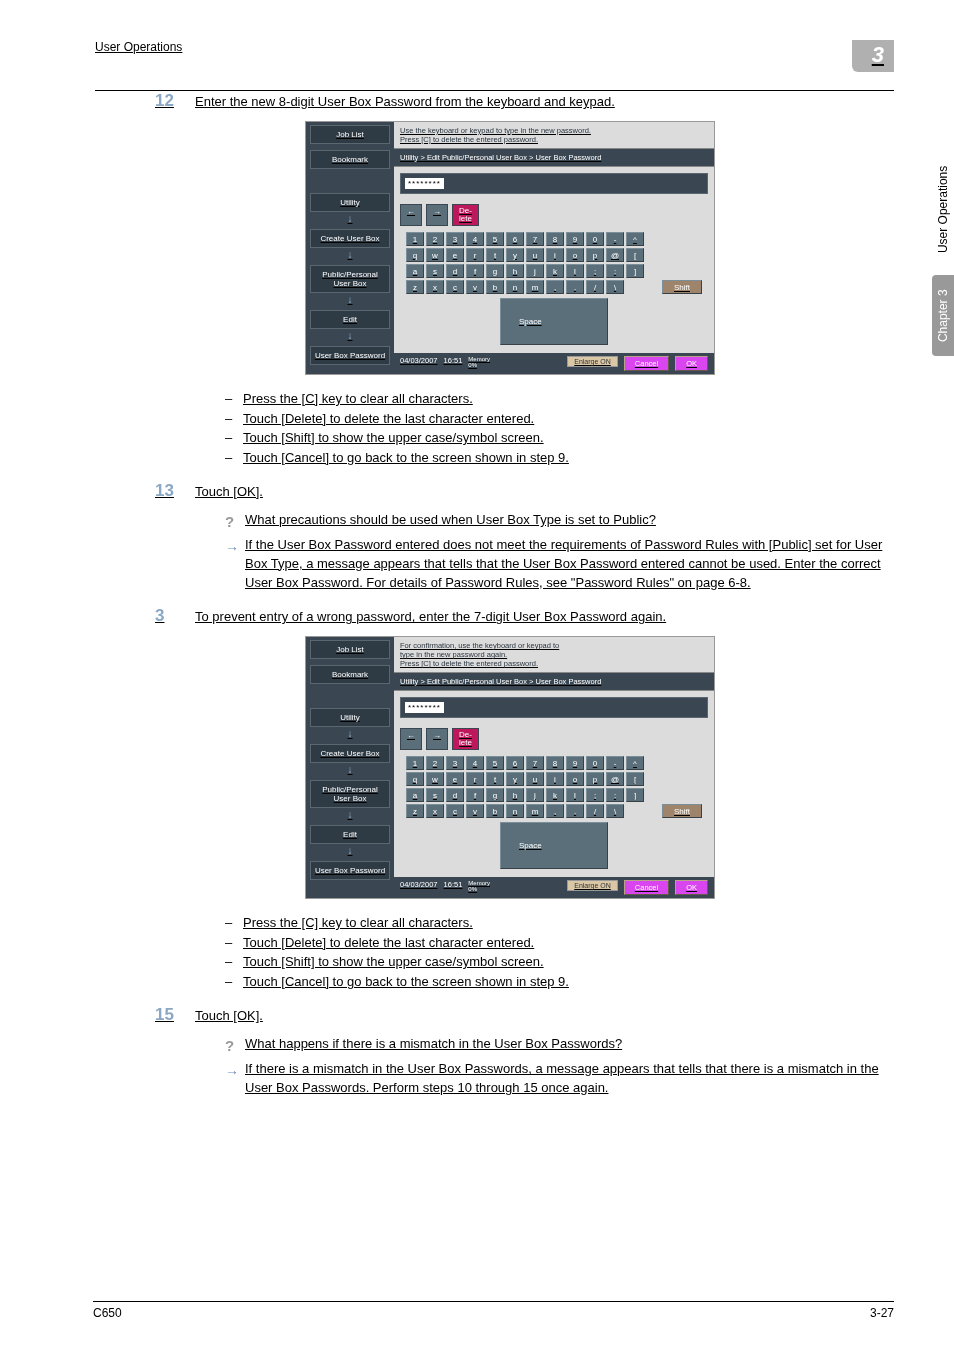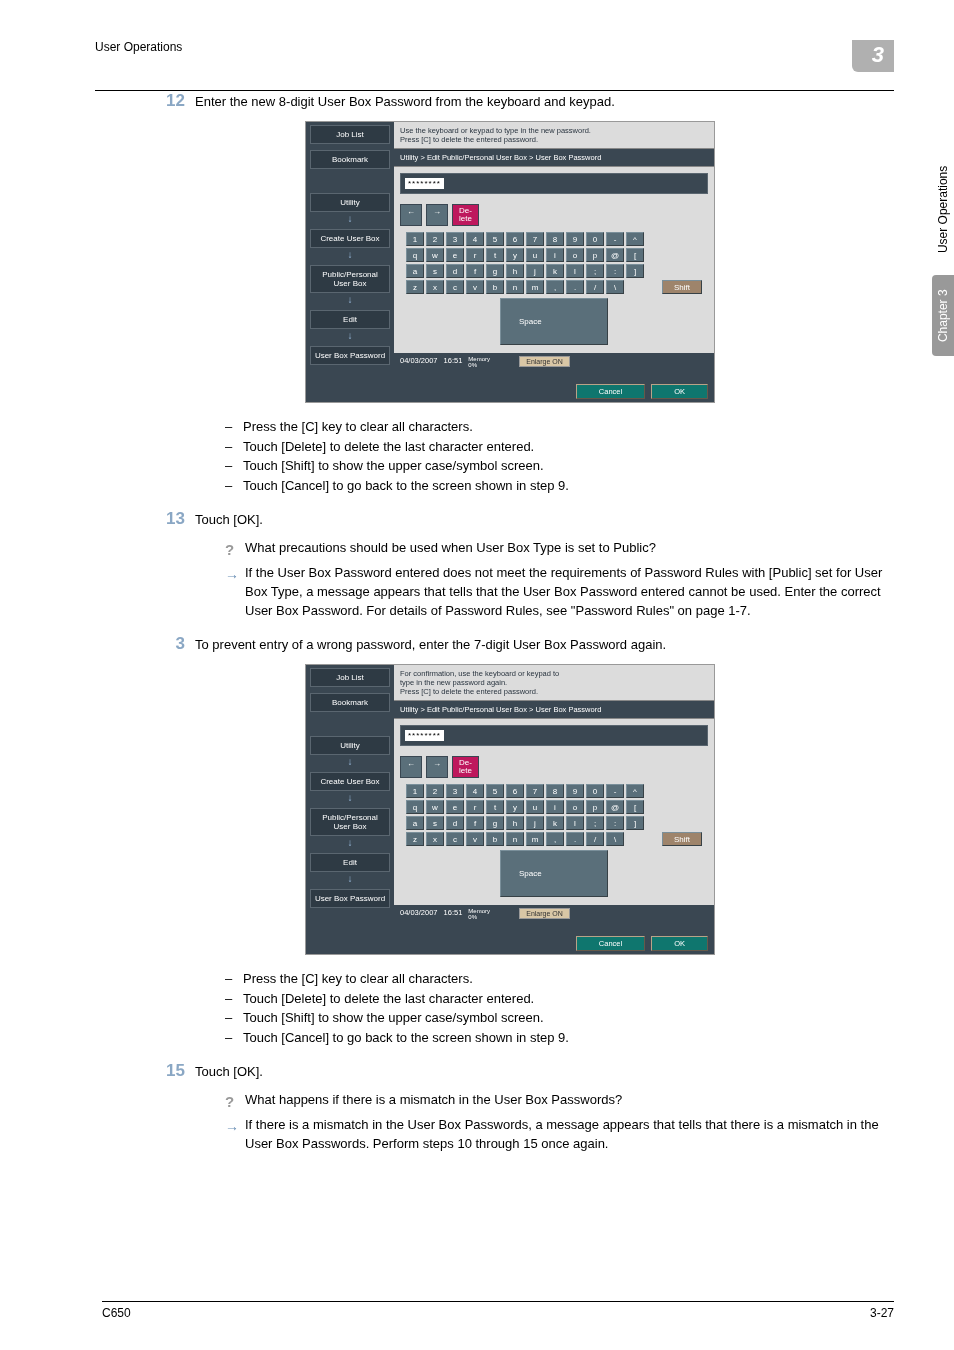--- a/index.html
+++ b/index.html
@@ -9,20 +9,21 @@
     color: #000;
     background: #fff;
     width: 954px;
     height: 1350px;
     position: relative;
   }
   .page {
     padding: 40px 60px 30px 95px;
     position: relative;
     height: 100%;
+    text-decoration: underline;
   }
   .header {
     display: flex;
     justify-content: space-between;
     align-items: flex-start;
     margin-bottom: 18px;
   }
   .header-left { font-size: 12px; }
   .header-right {
     background: #b0b0b0;
@@ -57,21 +58,20 @@
     display: flex;
     align-items: flex-start;
     gap: 10px;
     margin-bottom: 10px;
   }
   .step-num {
     color: #8aa7c4;
     font-size: 17px;
     font-weight: bold;
     min-width: 30px;
-    text-align: right;
     margin-left: -40px;
   }
   .step-text { flex: 1; padding-top: 3px; }
   .bullets { margin: 8px 0 14px 30px; }
   .bullets li {
     list-style: none;
     position: relative;
     padding-left: 18px;
     line-height: 1.5;
   }
@@ -145,29 +145,29 @@
   }
   .kb-row .shift { width: 40px; margin-left: auto; margin-right:6px; background:#9e846b;}
   .kb-space { margin: 4px auto 0; width: 108px; text-align: left;
     background: #5a6f7a; border:1px outset #7a8f9a; padding:18px; font-size:8px; color:#fff;}
   .ss-footer {
     display: flex; align-items: flex-start; gap: 6px;
     background: #3a4752; color:#fff; padding: 3px 6px; font-size: 7.5px;
   }
   .ss-footer .grow { flex: 1; }
   .ss-footer .btn-f {
-    background: #0f766e; border: 1px outset #b9a388;
-    padding: 2px 22px; color:#fff;margin-top:28px;
+    background: #d946ef; border: 1px outset #b9a388;
+    padding: 2px 10px; color:#fff;
   }
   .ss-footer .btn-e {
     background: #d9c7a6; border: 1px solid #999; color:#333;
     padding: 1px 6px; font-size:7px;
   }
   .footer-page {
-    position: absolute; bottom: 30px; left: 102px; right: 60px;
+    position: absolute; bottom: 30px; left: 93px; right: 60px;
     display: flex; justify-content: space-between;
     border-top: 1px solid #000; padding-top: 4px;
     font-size: 12px;
   }
 </style>
 </head>
 <body>
 
 <div class="page">
   <div class="header">
@@ -297,21 +297,21 @@
       <li>Touch [Delete] to delete the last character entered.</li>
       <li>Touch [Shift] to show the upper case/symbol screen.</li>
       <li>Touch [Cancel] to go back to the screen shown in step 9.</li>
     </ul>
 
     <div class="step">
       <div class="step-num">13</div>
       <div class="step-text">Touch [OK].</div>
     </div>
     <div class="qa qa-q">What precautions should be used when User Box Type is set to Public?</div>
-    <div class="qa qa-a">If the User Box Password entered does not meet the requirements of Password Rules with [Public] set for User Box Type, a message appears that tells that the User Box Password entered cannot be used. Enter the correct User Box Password. For details of Password Rules, see "Password Rules" on page 1-7.</div>
+    <div class="qa qa-a">If the User Box Password entered does not meet the requirements of Password Rules with [Public] set for User Box Type, a message appears that tells that the User Box Password entered cannot be used. Enter the correct User Box Password. For details of Password Rules, see "Password Rules" on page 6-8.</div>
 
     <div class="step" style="margin-top:14px">
       <div class="step-num">3</div>
       <div class="step-text">To prevent entry of a wrong password, enter the 7-digit User Box Password again.</div>
     </div>
 
     <div class="screenshot">
       <div class="ss-top">
         <div class="ss-left">
           <div class="btn">Job List</div>

